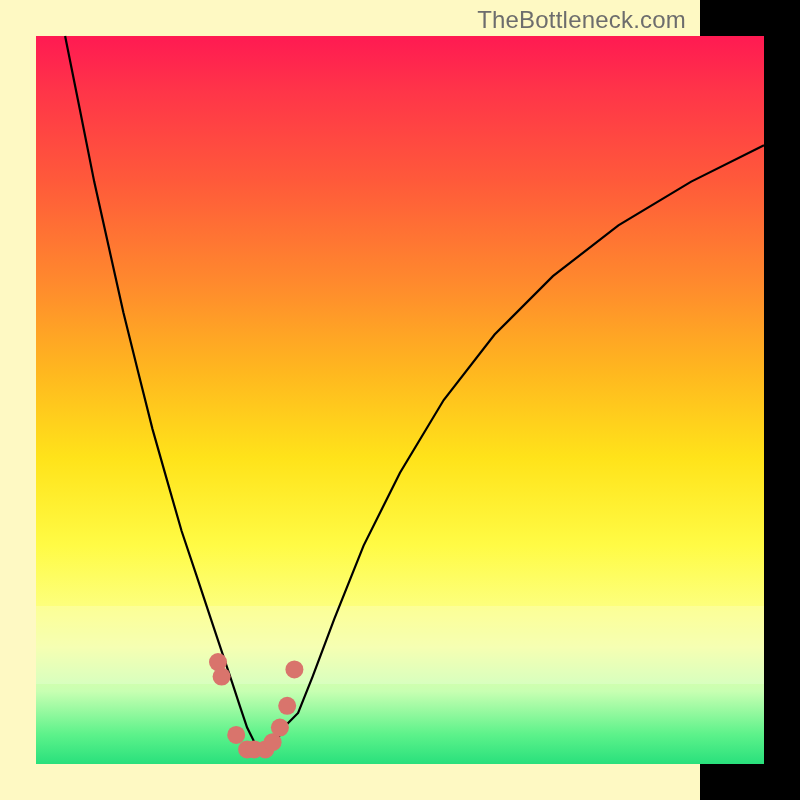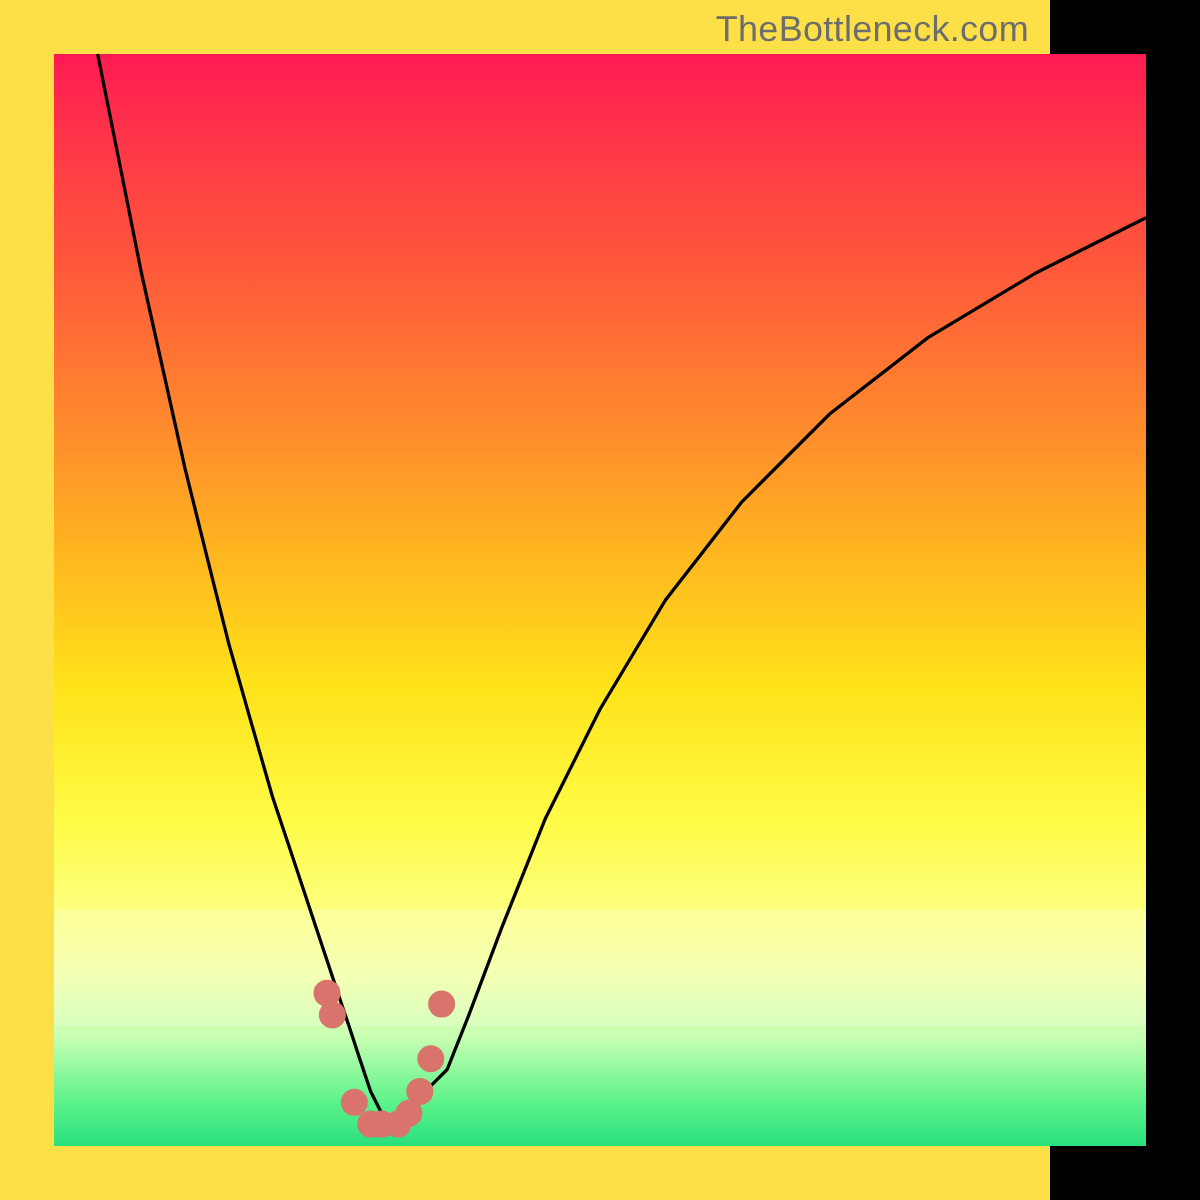--- a/index.html
+++ b/index.html
@@ -10,21 +10,21 @@
     background: #000;
     overflow: hidden;
     font-family: Arial, Helvetica, sans-serif;
   }
   .frame {
     position: absolute;
     left: 0;
     top: 0;
     width: 700px;
     height: 800px;
-    background: #fde047;
+    background: #fef9c3;
   }
   .plot {
     position: absolute;
     left: 36px;
     top: 36px;
     width: 728px;
     height: 728px;
     
     background: linear-gradient(
       to bottom,

